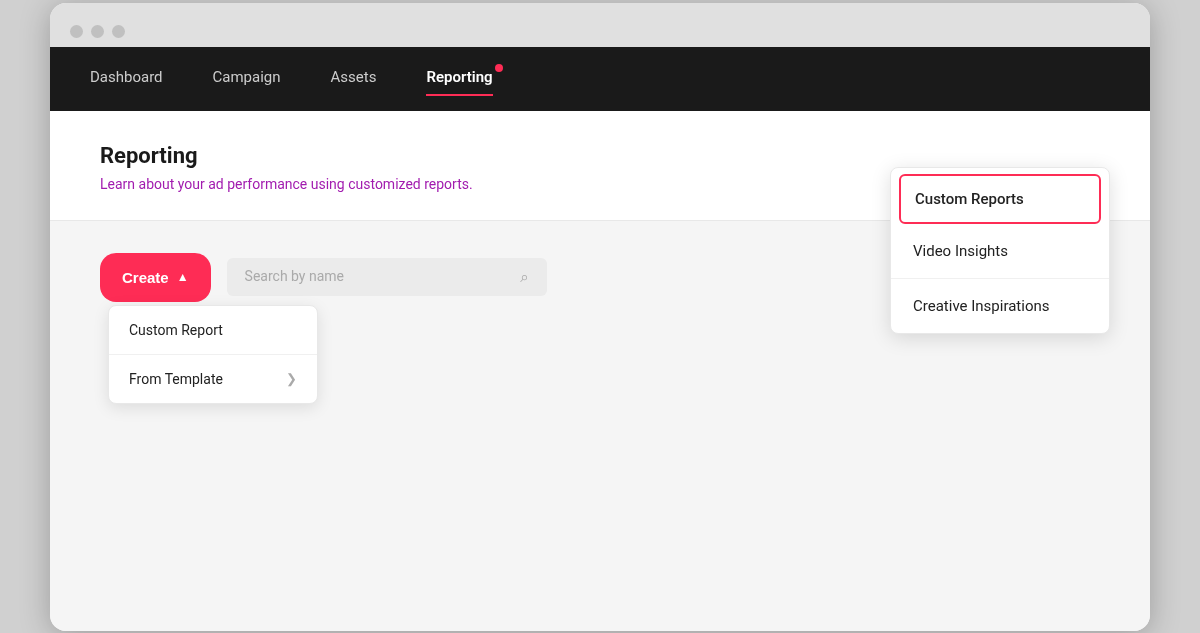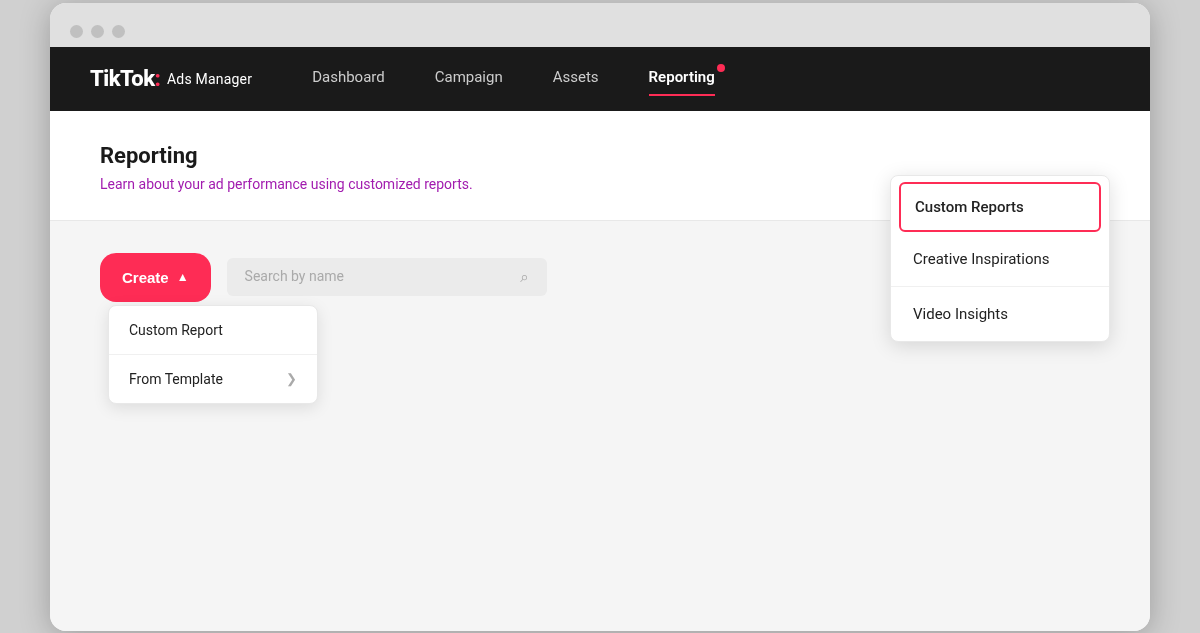--- a/index.html
+++ b/index.html
@@ -222,21 +222,21 @@
     }
 
     .chevron-right {
       color: #aaa;
       font-size: 13px;
     }
 
     
     .reporting-dropdown {
       position: absolute;
-      top: 64px;
+      top: 56px;
       right: 40px;
       background: #fff;
       border-radius: 8px;
       box-shadow: 0 4px 20px rgba(0,0,0,0.13);
       width: 220px;
       z-index: 200;
       overflow: hidden;
       border: 1px solid #e8e8e8;
     }
 
@@ -269,41 +269,36 @@
 
 <div class="browser-window">
 
   <div class="browser-chrome">
     <div class="browser-dot"></div>
     <div class="browser-dot"></div>
     <div class="browser-dot"></div>
   </div>
 
   <nav class="topnav">
-    <div class="logo-area">
-      <span class="logo-tiktok">TikTok</span>
-        <span class="logo-colon">:</span>
-      <span class="logo-ads">Ads Manager</span>
-    </div>
     <div class="nav-items">
       <span class="nav-item">Dashboard</span>
       <span class="nav-item">Campaign</span>
       <span class="nav-item">Assets</span>
       <span class="nav-item active" style="position:relative;">
         <span>Reporting</span>
         <span class="nav-dot"></span>
       </span>
     </div>
   </nav>
 
   <div style="position:relative;">
     <div class="reporting-dropdown">
       <div class="reporting-dropdown-item highlighted">Custom Reports</div>
+      <div class="reporting-dropdown-item">Video Insights</div>
       <div class="reporting-dropdown-item">Creative Inspirations</div>
-      <div class="reporting-dropdown-item">Video Insights</div>
     </div>
   </div>
 
   <div class="page-content">
 
     <div class="reporting-header">
       <div class="reporting-title">Reporting</div>
       <div class="reporting-subtitle">Learn about your ad performance using customized reports.</div>
     </div>
 

